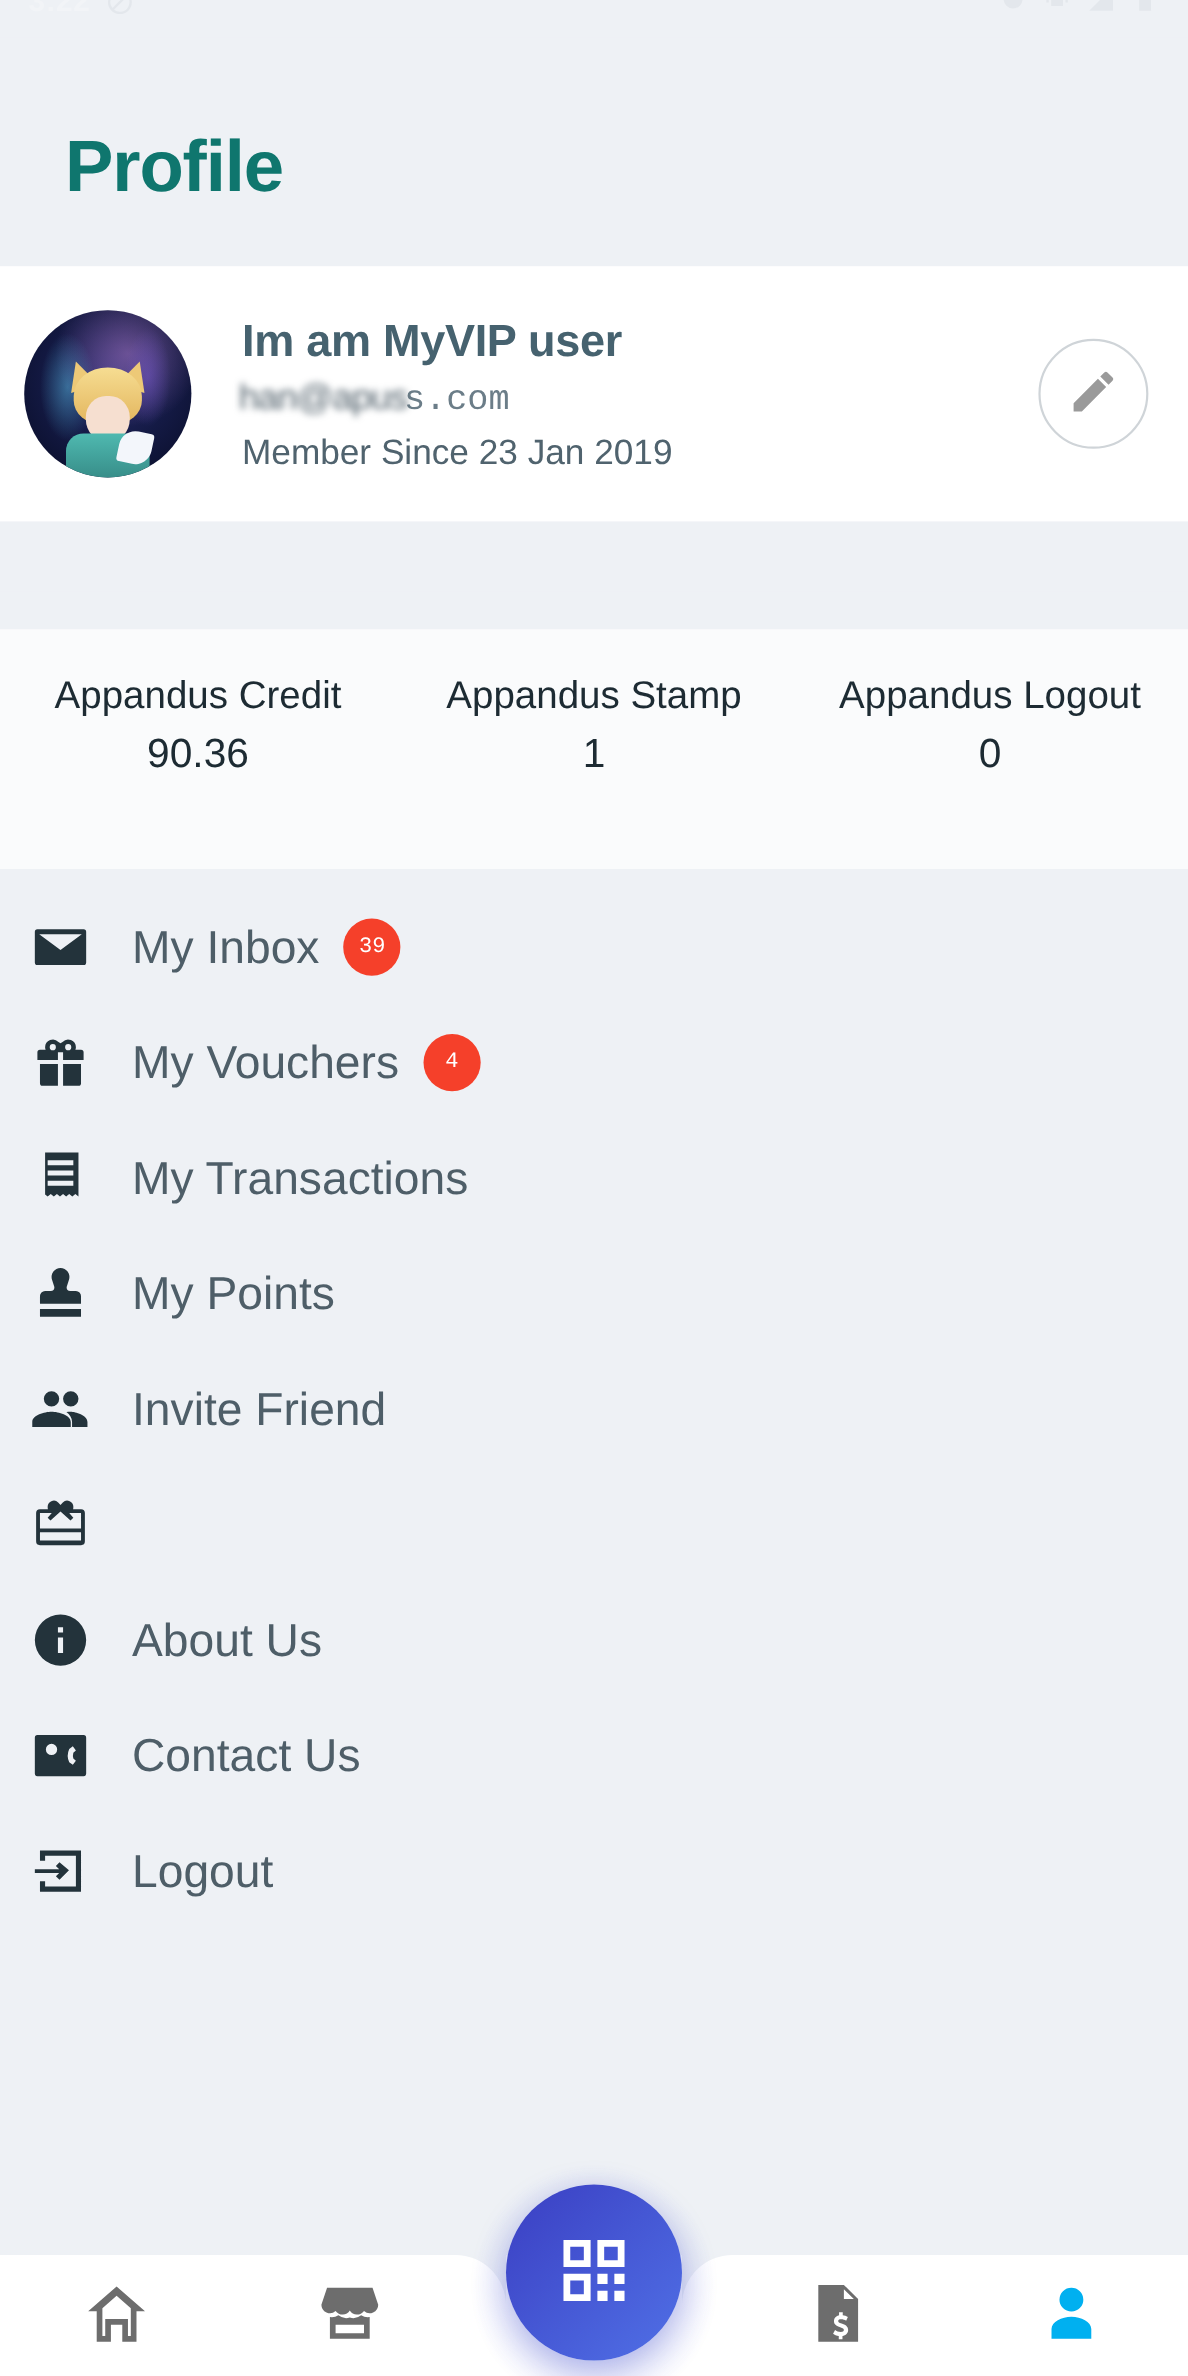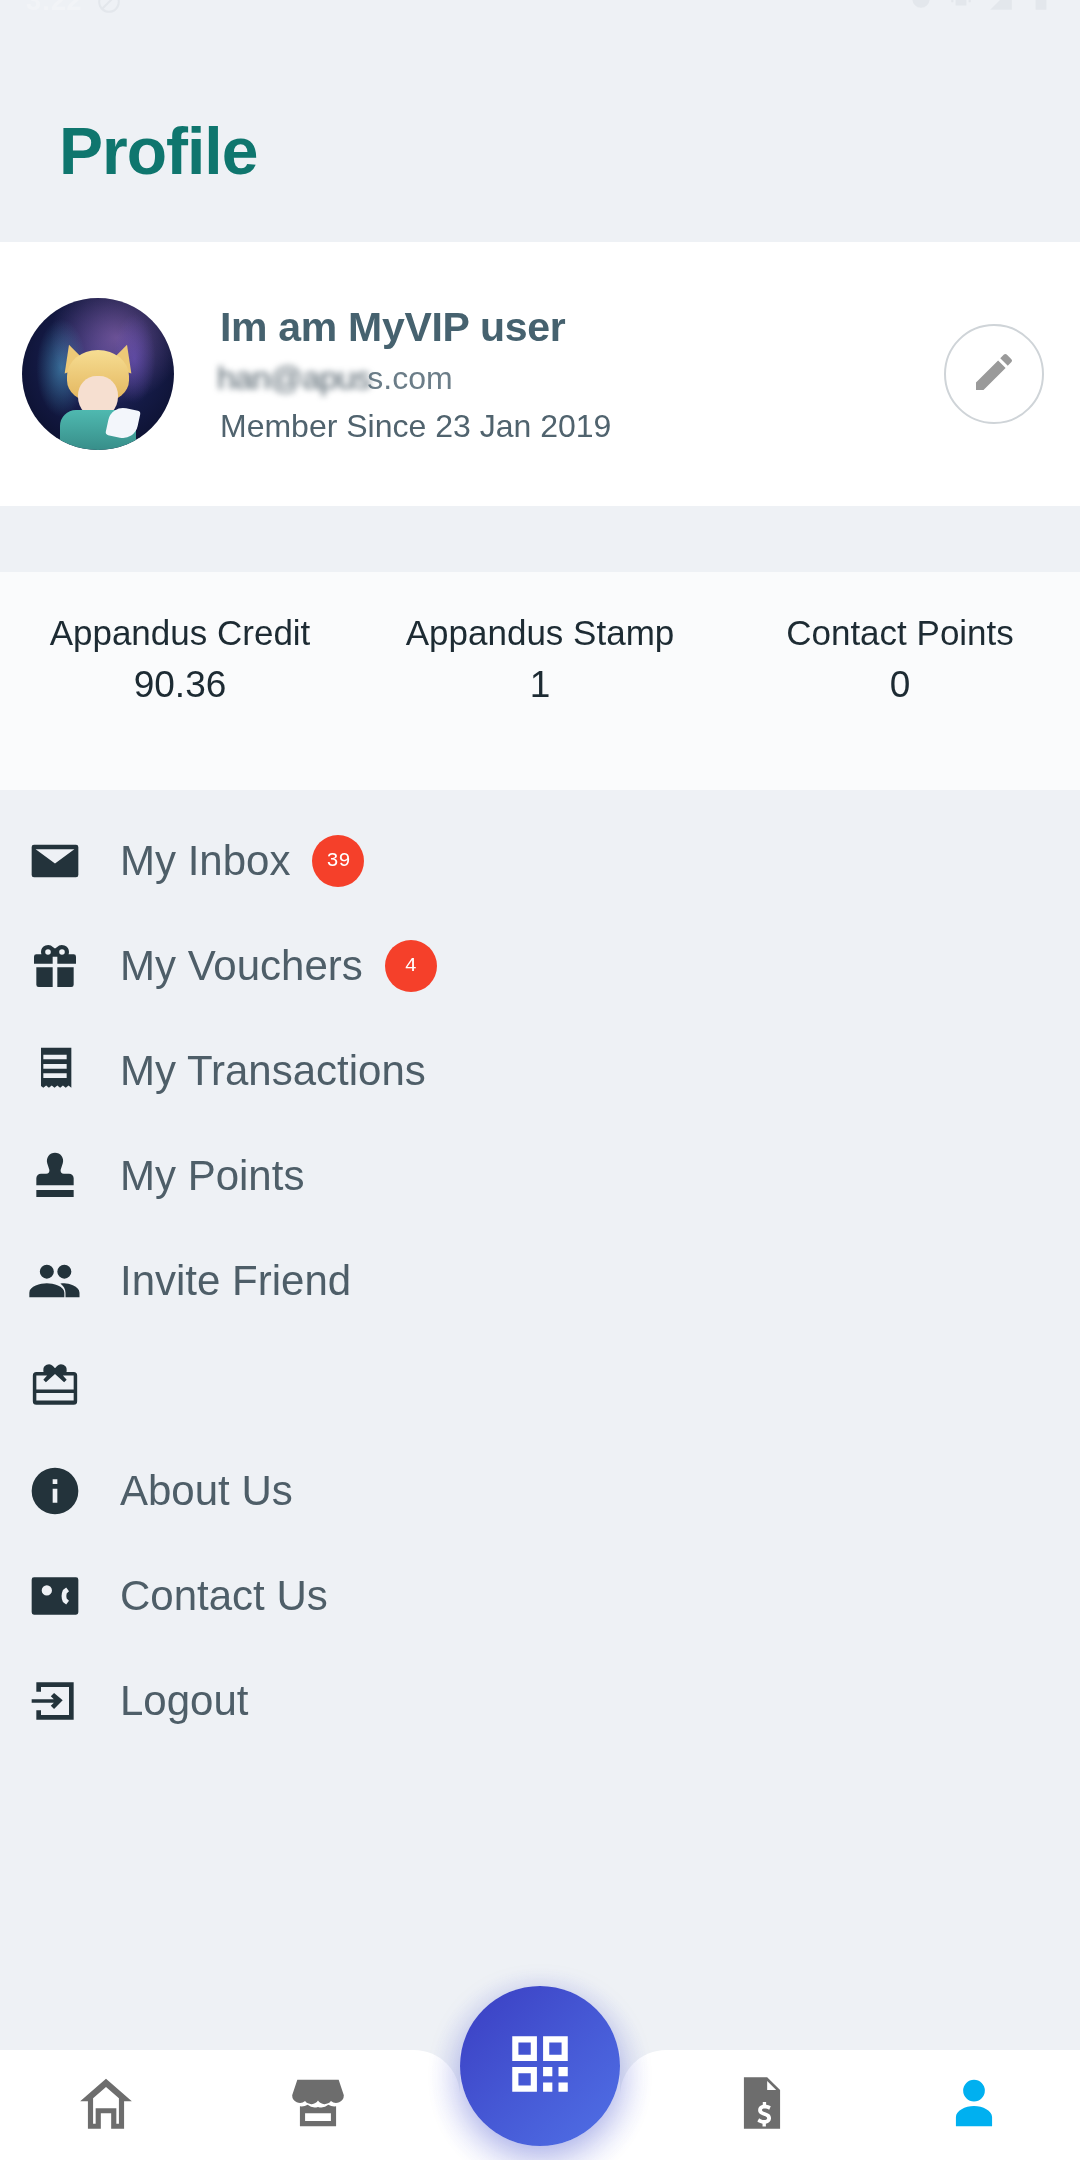--- a/index.html
+++ b/index.html
@@ -28,21 +28,21 @@
     background:#eef1f5;
   }
   .header h1{
     position:absolute; left:59px; top:84px;
     font-size:66px; font-weight:bold; color:#0f766e;
     letter-spacing:-1px; line-height:1;
   }
 
   
   .profile-card{
-    position:absolute; top:242px; left:0; width:1080px; height:264px;
+    position:absolute; top:242px; left:0; width:1080px; height:232px;
     background:#ffffff;
     display:flex; align-items:center; padding:0 22px;
   }
   .avatar{
     width:152px;height:152px;border-radius:50%;
     flex:0 0 152px; overflow:hidden; position:relative;
     background:radial-gradient(circle at 52% 42%, #2a2c6e 0%, #141a45 48%, #070b22 100%);
   }
   .avatar .glow{
     position:absolute;inset:0;
@@ -88,21 +88,21 @@
   }
   .profile-email{
     margin-top:10px;font-size:32px;color:#6b7d88;line-height:1.1;
     display:flex;align-items:baseline;
   }
   .profile-email .redacted{
     filter:blur(3.2px);
     color:#54636d; letter-spacing:-1px; font-weight:500;
     transform:scaleX(1.04); display:inline-block;
   }
-  .profile-email .tail{ color:#6b7d88; }
+  .profile-email .tail{ color:#6b7d88;font-family:Liberation Mono, monospace; }
   .profile-since{
     margin-top:12px;font-size:32px;color:#50636e;line-height:1.1;
   }
   .edit-btn{
     flex:0 0 100px;width:100px;height:100px;border-radius:50%;
     border:2px solid #cfd4d8;background:#fff;
     display:flex;align-items:center;justify-content:center;
     margin-right:14px;
   }
   .edit-btn svg{width:48px;height:48px;fill:#9a9a9a;}
@@ -254,21 +254,21 @@
 <div class="stats-card">
   <div class="stat">
     <div class="stat-label">Appandus Credit</div>
     <div class="stat-value">90.36</div>
   </div>
   <div class="stat">
     <div class="stat-label">Appandus Stamp</div>
     <div class="stat-value">1</div>
   </div>
   <div class="stat">
-    <div class="stat-label">Contact Points</div>
+    <div class="stat-label">Appandus Logout</div>
     <div class="stat-value">0</div>
   </div>
 </div>
 
 <div class="menu">
 
   <div class="menu-item">
     <span class="menu-icon">
       <svg viewBox="0 0 24 24">
           <path d="M3 5h18a1 1 0 011 1v12a1 1 0 01-1 1H3a1 1 0 01-1-1V6a1 1 0 011-1zm9 8.1L20.3 7H3.7L12 13.1z"></path>

